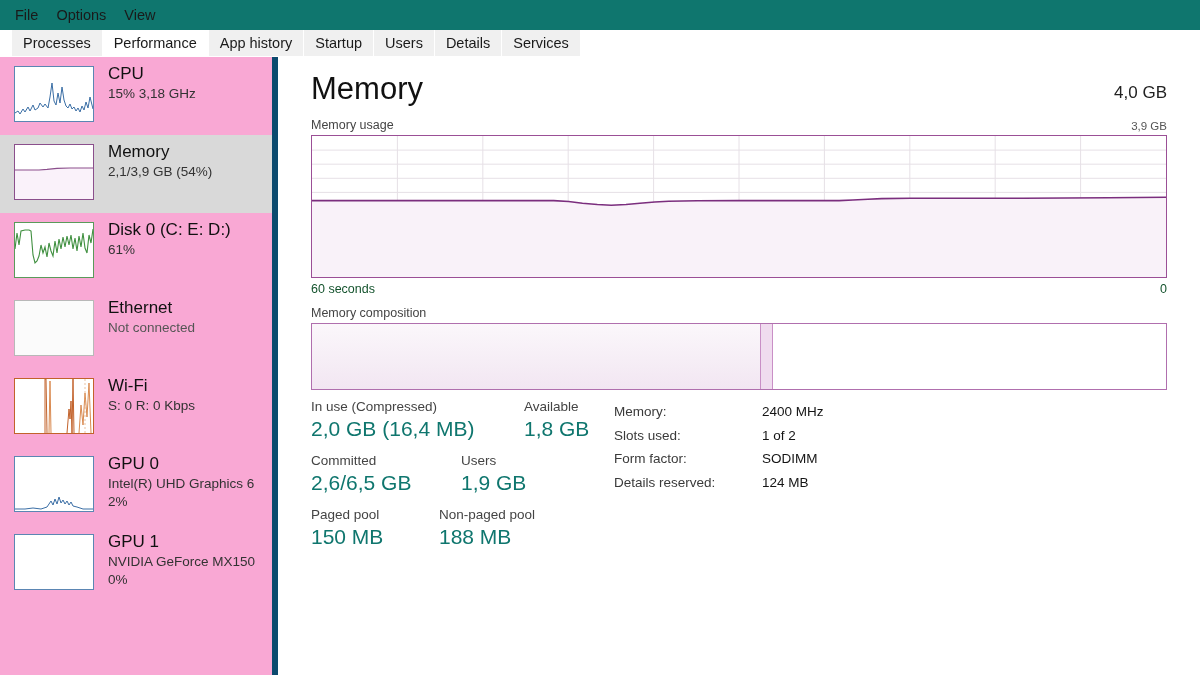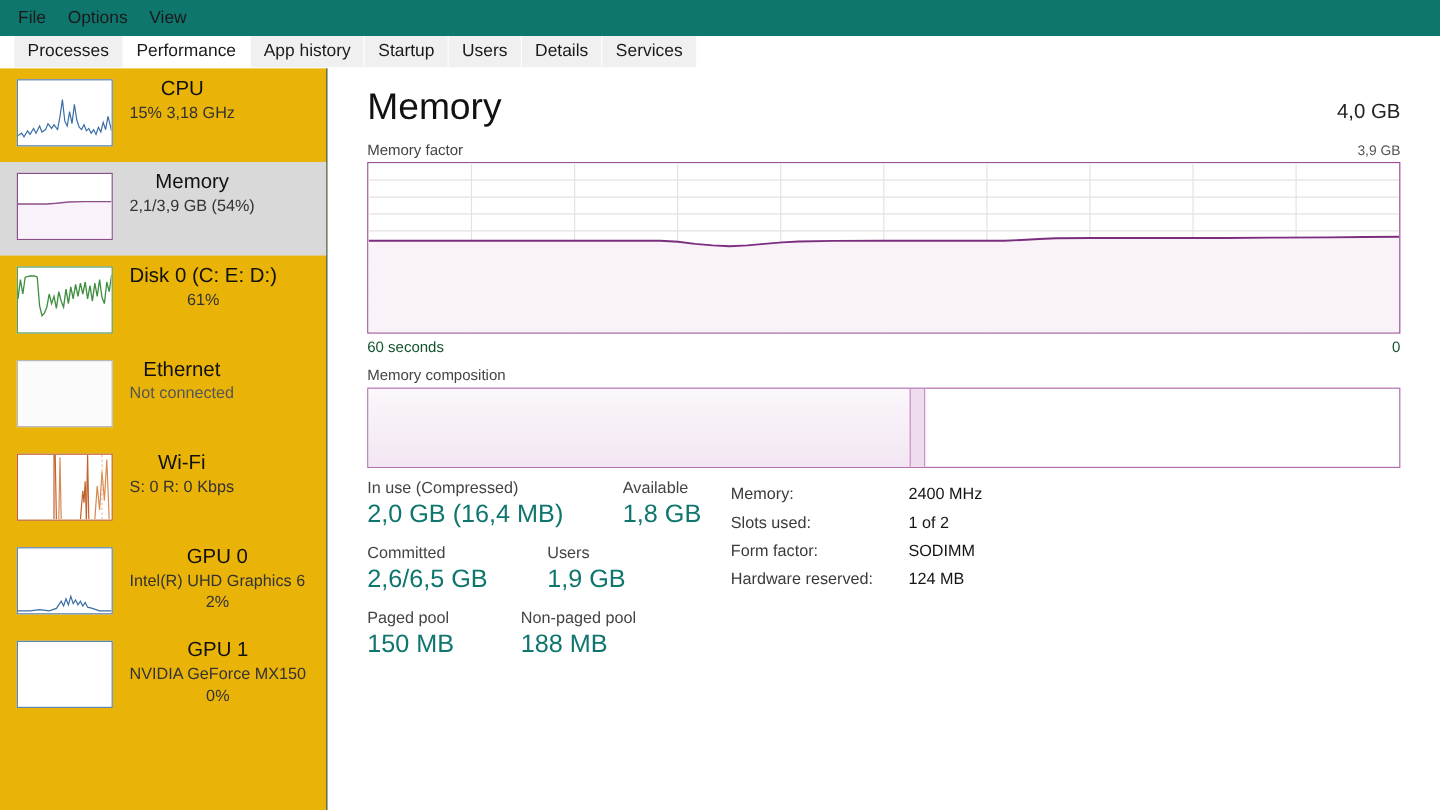--- a/index.html
+++ b/index.html
@@ -21,21 +21,21 @@
             background:#fff;padding-left:12px;}
   .tabstrip:after{content:"";position:absolute;left:0;right:0;bottom:0;height:1px;background:#fff;}
   .tab{display:flex;align-items:center;justify-content:center;
        padding:0 11px;font-size:14.5px;color:#1a1a1a;
        background:#f0f0f0;border-right:1px solid #ffffff;cursor:default;line-height:1;}
   .tab.active{background:#ffffff;font-weight:400;}
 
   
   .content{position:relative;display:flex;height:618px;}
   .sidebar{position:relative;width:272px;min-width:272px;height:100%;
-           background:#eab308;border-right:1px solid #0c4a6e;overflow:hidden;text-align:center;}
+           background:#f9a8d4;border-right:6px solid #0c4a6e;overflow:hidden;}
   .main{position:relative;flex:1;height:100%;background:#fff;overflow:hidden;}
 
   
   .srow{position:relative;display:flex;align-items:flex-start;
         height:78px;padding:9px 0 0 14px;box-sizing:border-box;cursor:default;}
   .srow.selected{background:#d9d9d9;}
   .thumb{width:80px;height:56px;box-sizing:border-box;background:#fff;
          border:1px solid #9aa7b4;flex:0 0 auto;overflow:hidden;position:relative;}
   .stext{margin-left:14px;margin-top:-3px;overflow:hidden;white-space:nowrap;}
   .stitle{font-size:17px;line-height:22px;color:#111;}
@@ -190,21 +190,21 @@
 
     <div class="main">
       <div class="mainpad">
 
         <div class="head">
           <div class="h-title">Memory</div>
           <div class="h-right">4,0 GB</div>
         </div>
 
         <div class="caption">
-          <div>Memory factor</div>
+          <div>Memory usage</div>
           <div class="r">3,9 GB</div>
         </div>
 
         <div class="graphbox">
           <svg width="100%" height="100%" viewBox="0 0 862 141" preserveAspectRatio="none">
             <rect x="0" y="0" width="862" height="141" fill="#ffffff"></rect>
             <g stroke="#e6e0e6" stroke-width="1">
               <line x1="86.2" y1="0" x2="86.2" y2="141"></line>
               <line x1="172.4" y1="0" x2="172.4" y2="141"></line>
               <line x1="258.6" y1="0" x2="258.6" y2="141"></line>
@@ -294,21 +294,21 @@
             </div>
             <div class="specrow">
               <div class="speclab">Slots used:</div>
               <div class="specval">1 of 2</div>
             </div>
             <div class="specrow">
               <div class="speclab">Form factor:</div>
               <div class="specval">SODIMM</div>
             </div>
             <div class="specrow">
-              <div class="speclab">Hardware reserved:</div>
+              <div class="speclab">Details reserved:</div>
               <div class="specval">124 MB</div>
             </div>
           </div>
 
         </div>
 
       </div>
     </div>
 
   </div>

